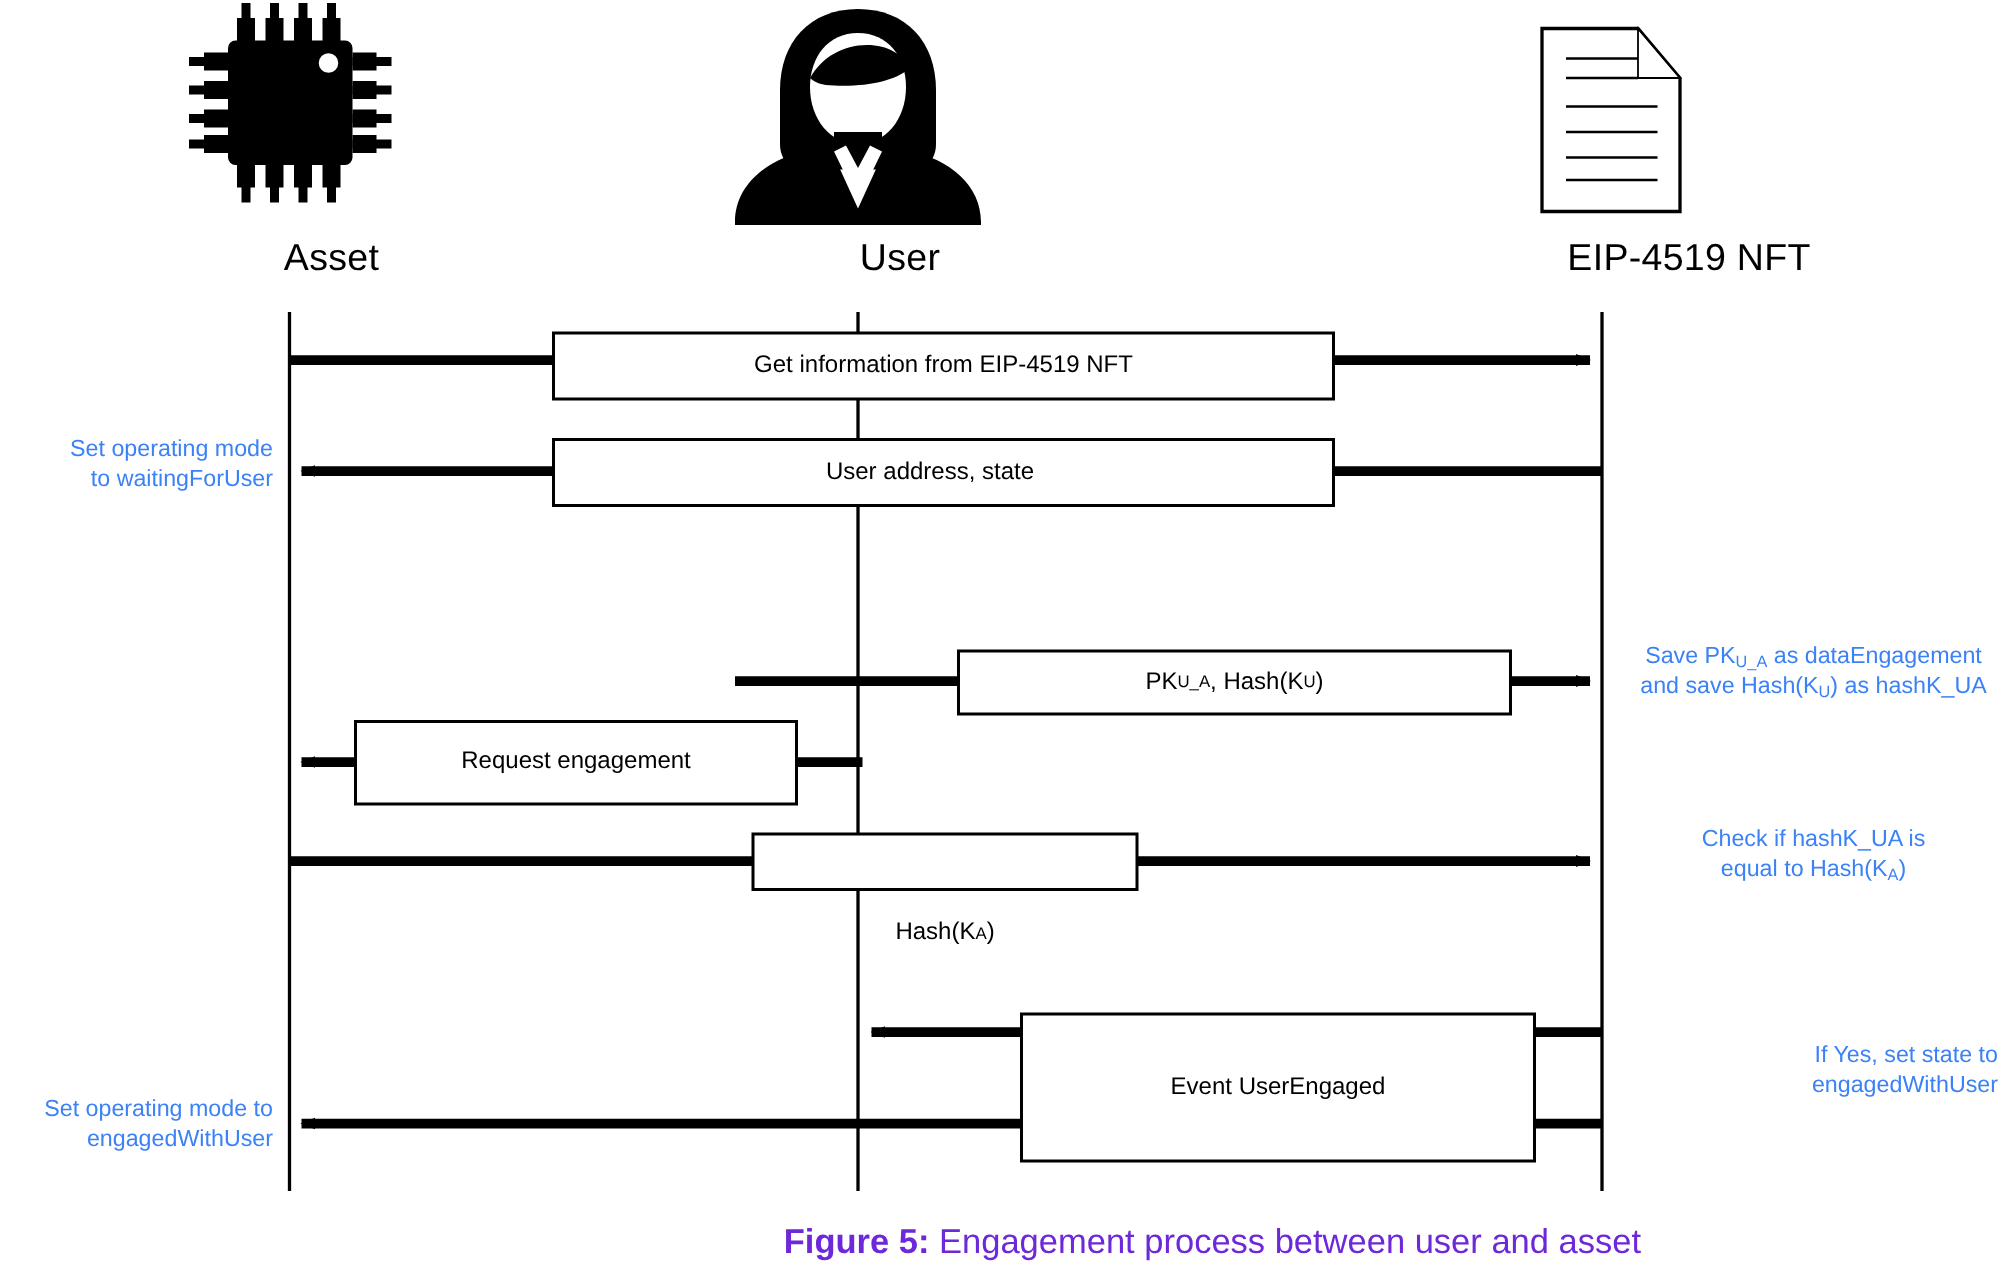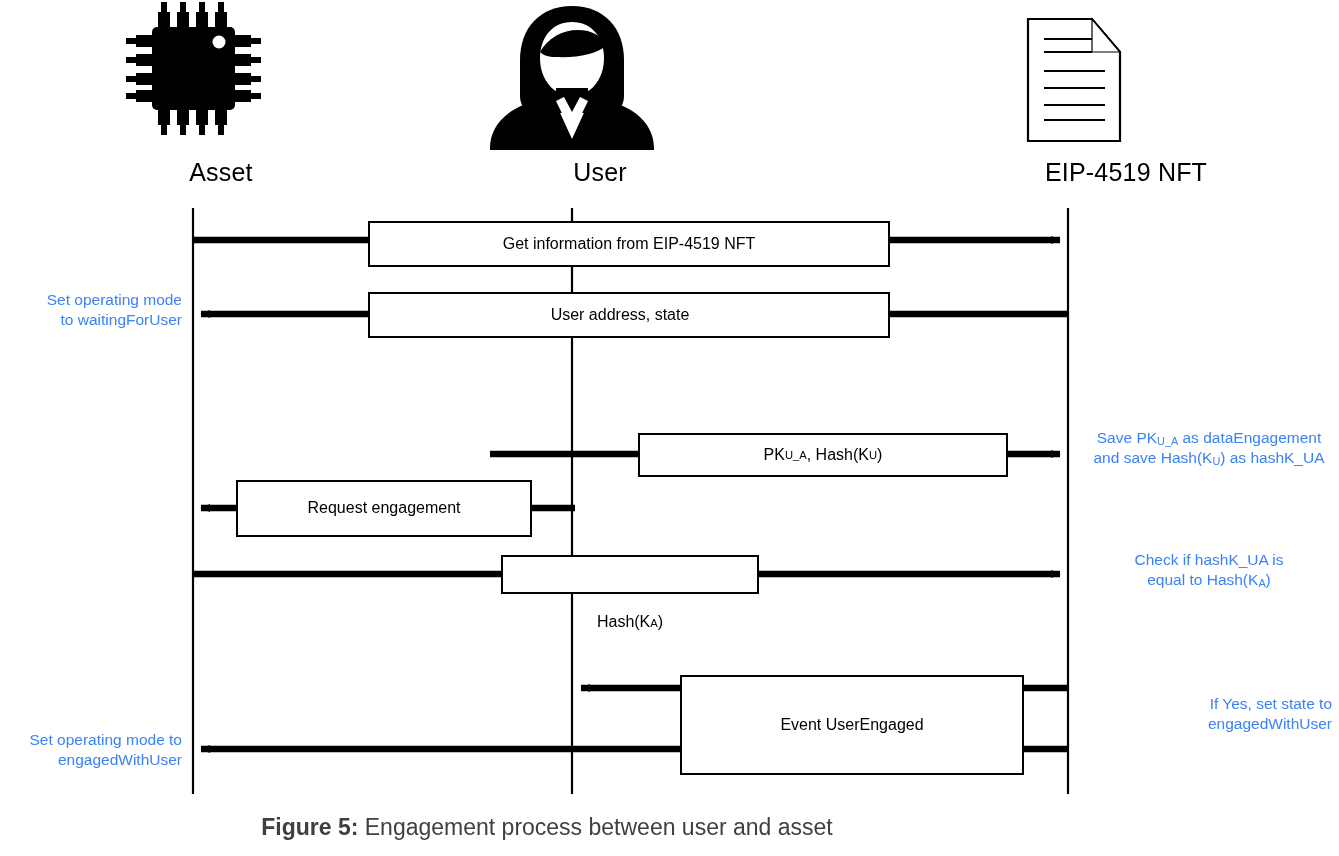--- a/index.html
+++ b/index.html
@@ -18,22 +18,22 @@
   .note b{font-weight:normal;}
   .note.right{text-align:center;}
   .note.left{text-align:right;}
   .note.ctr{text-align:center;}
 
   .msg{position:absolute;font-size:16px;line-height:1.3;color:#000;
        display:flex;align-items:center;justify-content:center;text-align:center;}
 
   sub{font-size:.70em;vertical-align:-0.22em;line-height:0;}
 
-  .caption{position:absolute;left:0;top:814px;width:1094px;text-align:center;
-           font-size:23px;color:#404040;}
+  .caption{position:absolute;left:0;top:814px;width:1094px;text-align:right;
+           font-size:23px;color:#6d28d9;}
   .caption b{font-weight:bold;}
 </style>
 </head>
 <body>
 
 <div id="stage">
 
   <svg id="diagram" viewBox="0 0 1339 856" xmlns="http://www.w3.org/2000/svg">
 
     <defs>

